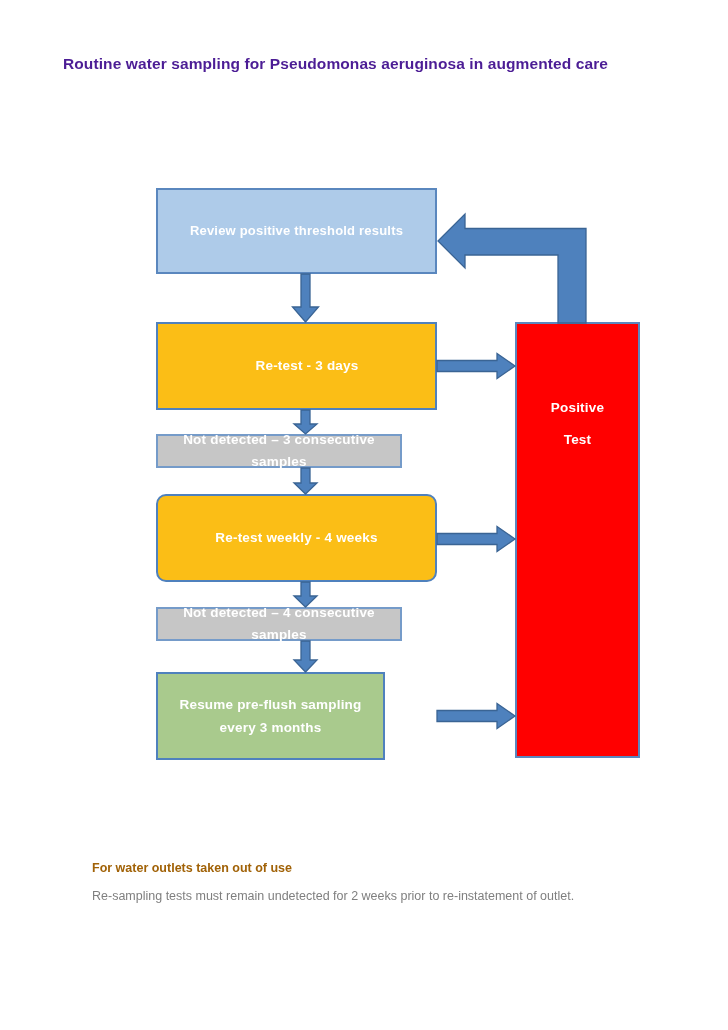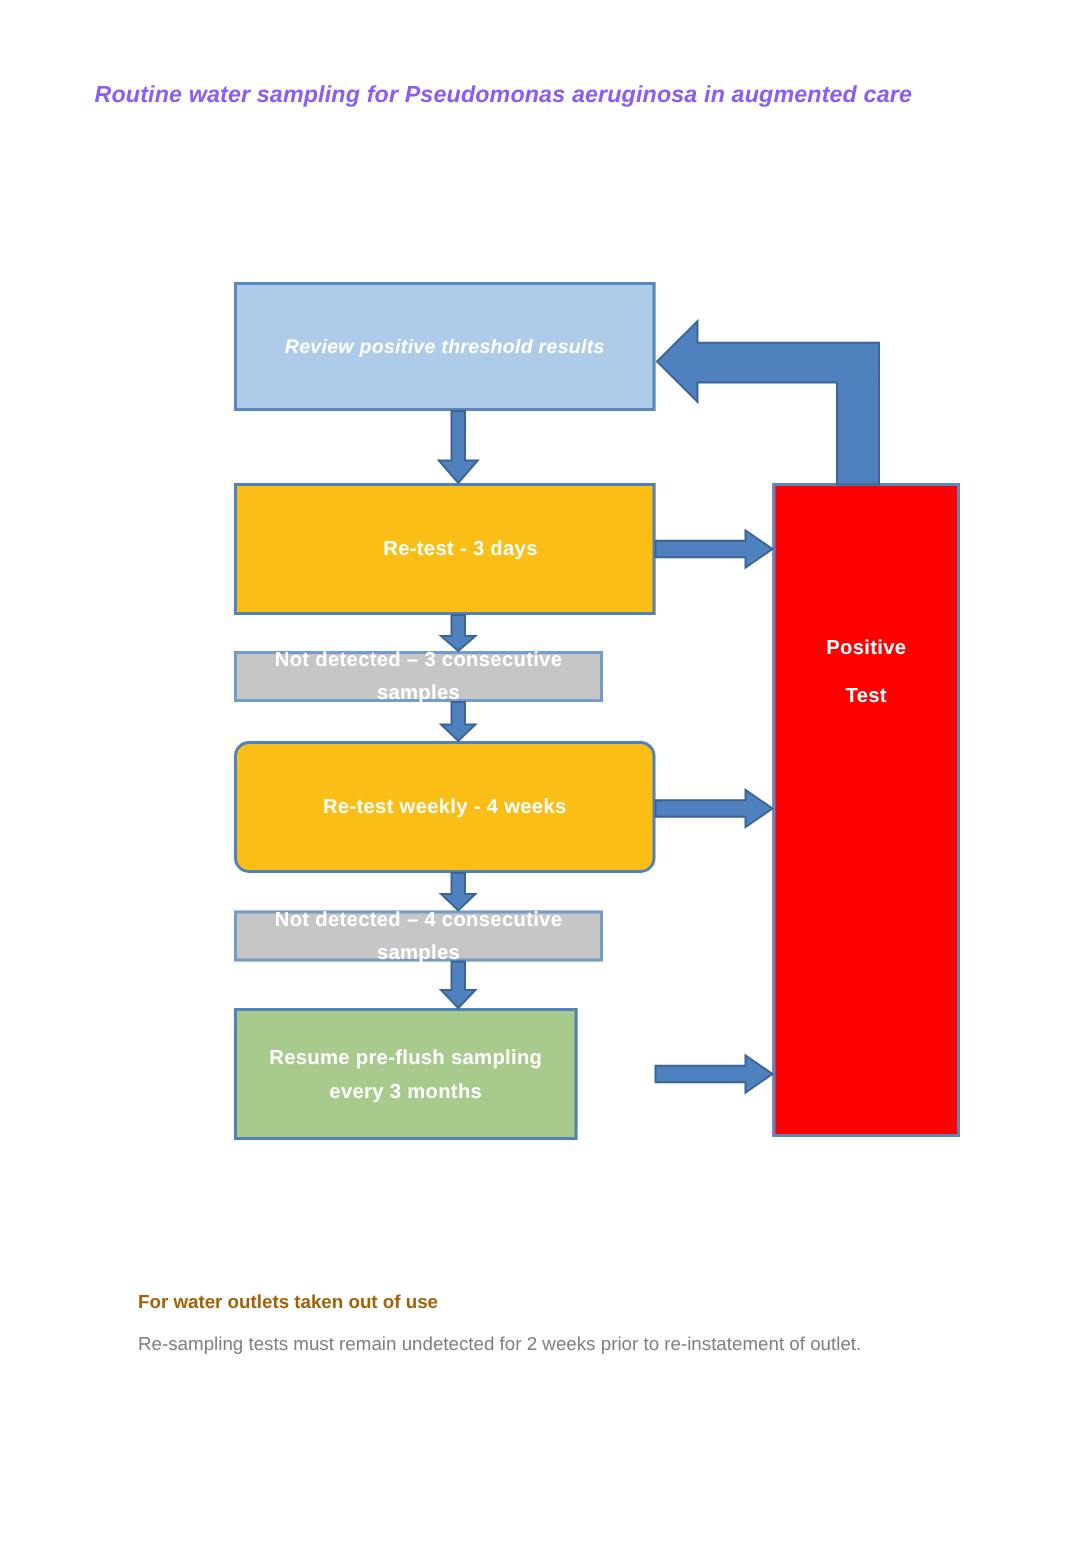--- a/index.html
+++ b/index.html
@@ -10,23 +10,22 @@
     width: 728px;
     height: 1030px;
     background: #ffffff;
     overflow: hidden;
   }
   .doc-title {
     position: absolute;
     left: 63px; top: 55px;
     font-size: 15.5px;
     font-weight: bold;
-    color: #8b5cf6;
+    color: #4c1d95;
     letter-spacing: 0.1px;
-    font-style: italic;
   }
   .doc-subtitle {
     position: absolute;
     left: 63px; top: 89px;
     font-size: 12px;
     color: #1f1f1f;
     line-height: 19px;
   }
   .diagram { position: absolute; left: 0; top: 0; width: 728px; height: 1030px; }
   .box {
@@ -40,21 +39,20 @@
     font-weight: bold;
     font-size: 13.5px;
     line-height: 22px;
     letter-spacing: 0.2px;
   }
   .box-review {
     left: 156px; top: 188px; width: 281px; height: 86px;
     background: #aecbe9;
     border: 2px solid #5a87be;
     font-size: 13px;
-    font-style: italic;
   }
   .box-yellow1 { left: 156px; top: 322px; padding-left: 21px; }
   .box-yellow2 { left: 156px; top: 494px; border-radius: 10px; }
   .box-yellow1, .box-yellow2 {
     width: 281px; height: 88px;
     background: #fbbe16;
     border: 2px solid #4f81bd;
   }
   .box-gray1 { left: 156px; top: 434px; }
   .box-gray2 { left: 156px; top: 607px; justify-content: center; }
@@ -69,21 +67,21 @@
     left: 156px; top: 672px; width: 229px; height: 88px;
     background: #a9ca8d;
     border: 2px solid #4f81bd;
     line-height: 23px;
   }
   .box-red {
     left: 515px; top: 322px; width: 125px; height: 436px;
     background: #ff0000;
     border: 2px solid #5a87be;
     justify-content: flex-start;
-    padding-top: 92px;
+    padding-top: 68px;
     line-height: 32px;
   }
   .arrow-layer {
     position: absolute; left: 0; top: 0;
     width: 728px; height: 1030px;
     pointer-events: none;
   }
   .arrow-layer polygon { fill: #4e81bd; stroke: #3a6494; stroke-width: 1.3; }
   .footer-heading {
     position: absolute;

